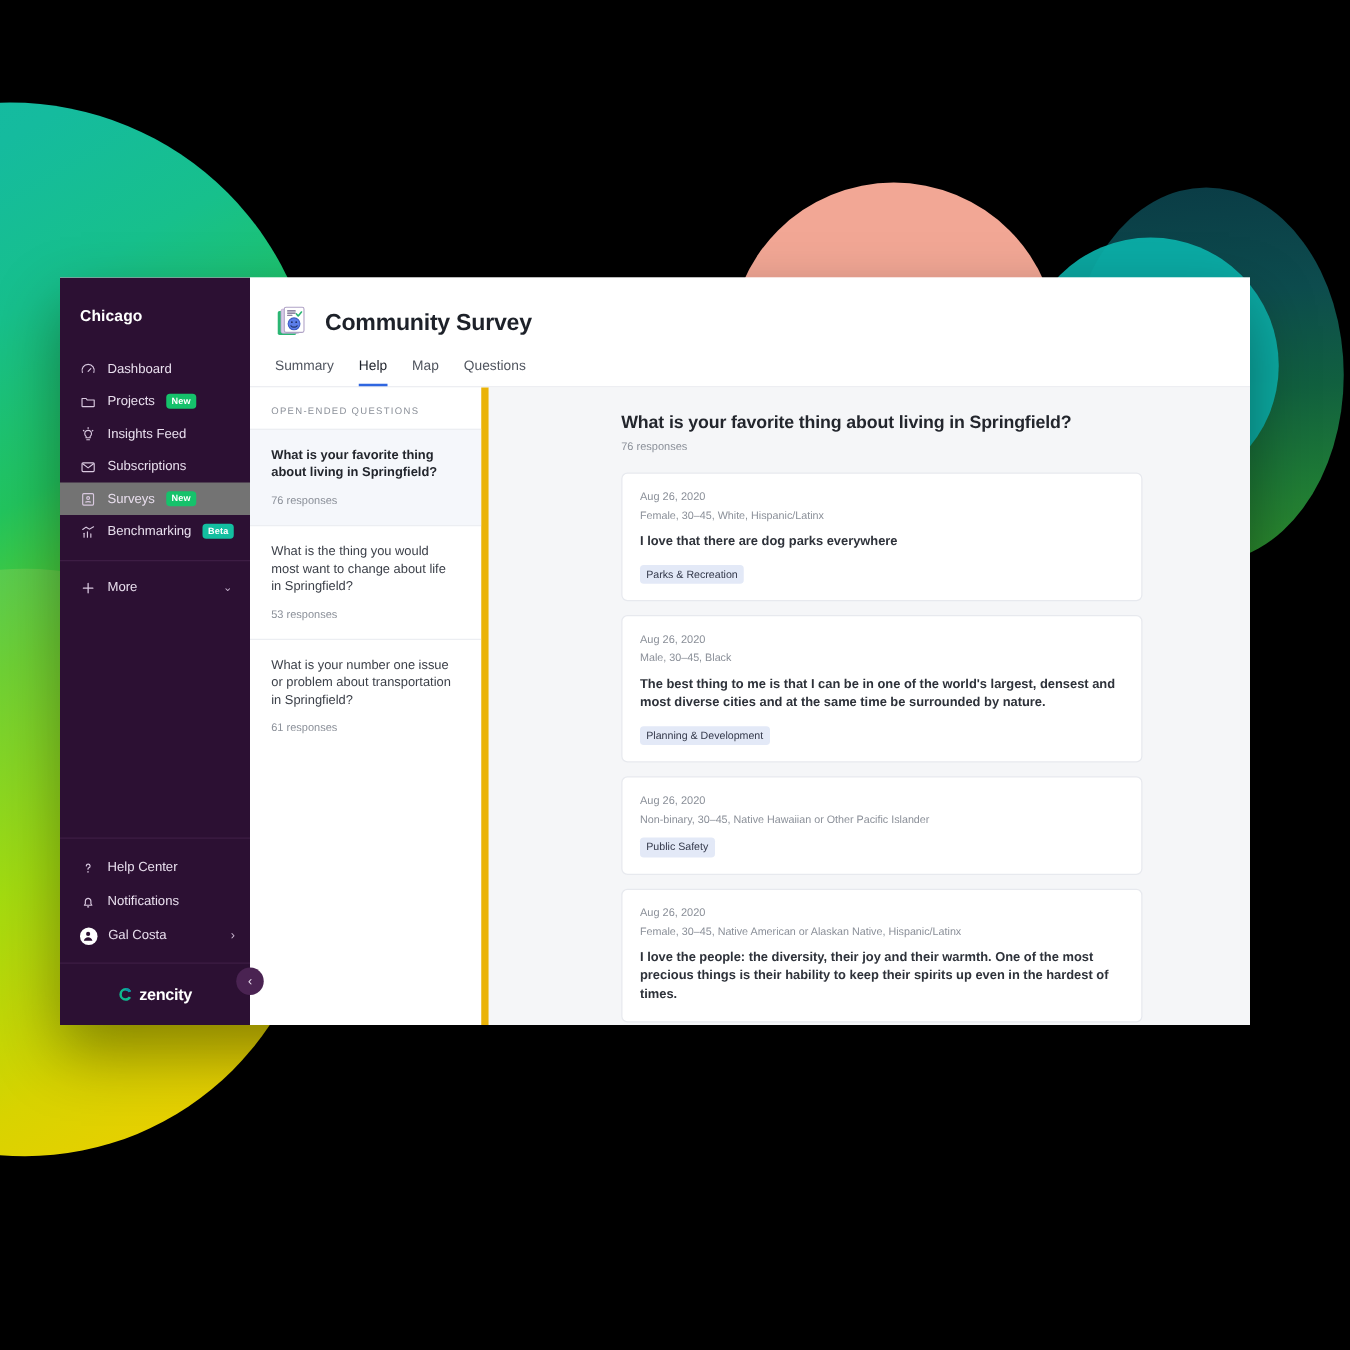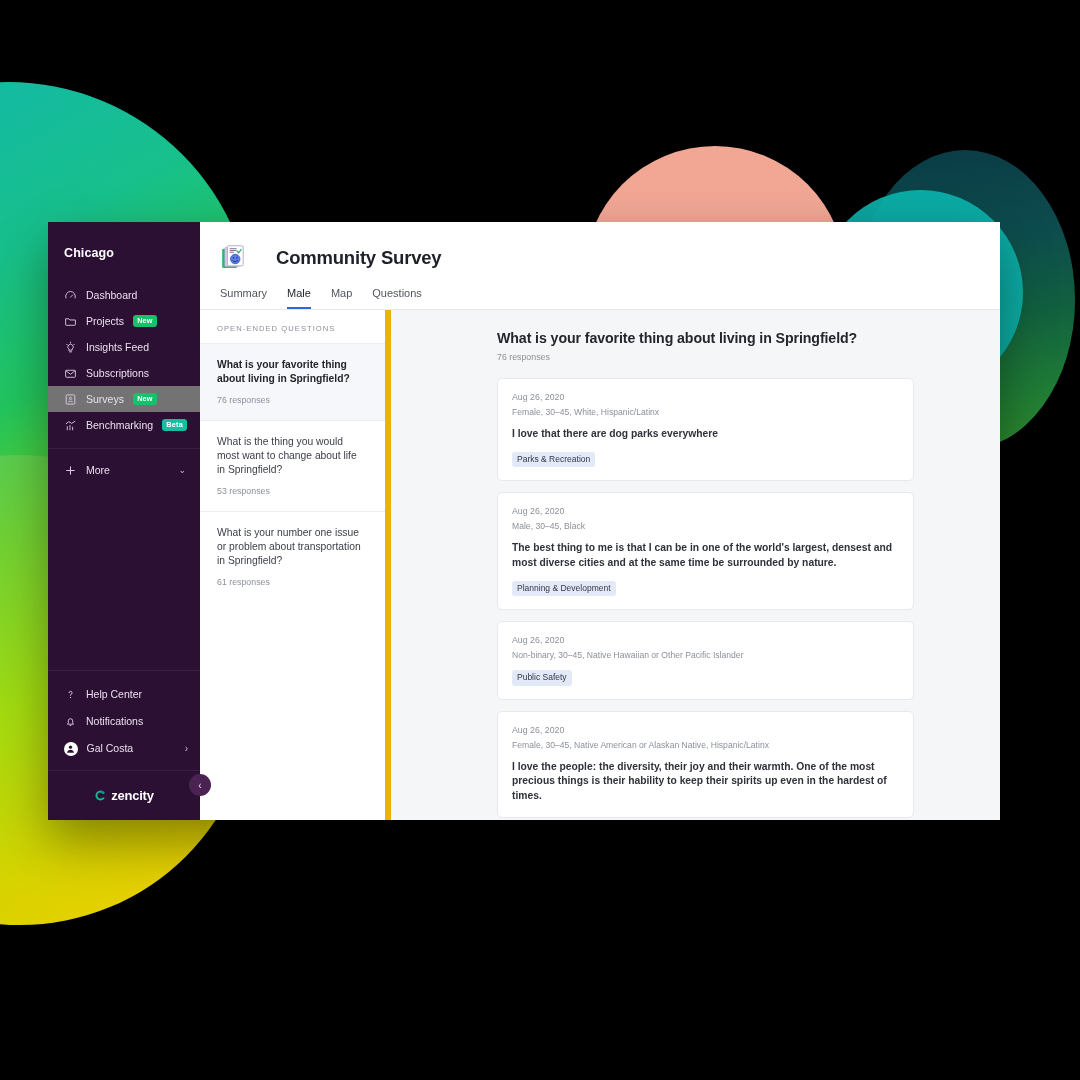--- a/index.html
+++ b/index.html
@@ -191,21 +191,21 @@
   
   #app-header {
     padding: 22px 0 0 0;
     background: #fff;
     border-bottom: 1px solid #e7e9ee;
     flex: 0 0 auto;
   }
   .title-row {
     display: flex;
     align-items: center;
-    gap: 28px;
+    gap: 12px;
     padding: 0 0 0 20px;
   }
   .survey-icon { width: 28px; height: 28px; display: block; }
   .app-title {
     font-size: 18.5px;
     font-weight: bold;
     color: #1d2129;
     letter-spacing: -.2px;
   }
   .tabs {
@@ -468,21 +468,21 @@
             <circle cx="17.4" cy="17.2" r="5.4" fill="#5b7de8" stroke="#3d5bc4" stroke-width="1"></circle>
             <circle cx="15.4" cy="15.7" r=".85" fill="#22336b"></circle>
             <circle cx="19.4" cy="15.7" r=".85" fill="#22336b"></circle>
             <path d="M14.6 19c1.5 1.7 4.1 1.7 5.6 0" stroke="#22336b" stroke-width="1.1" fill="none" stroke-linecap="round"></path>
           </svg>
           <div class="app-title">Community Survey</div>
         </div>
 
         <div class="tabs">
           <div class="tab">Summary</div>
-          <div class="tab active">Male</div>
+          <div class="tab active">Help</div>
           <div class="tab">Map</div>
           <div class="tab">Questions</div>
         </div>
       </div>
 
       <div id="body">
 
         <div id="qlist">
           <div class="qlist-header">OPEN-ENDED QUESTIONS</div>
 

